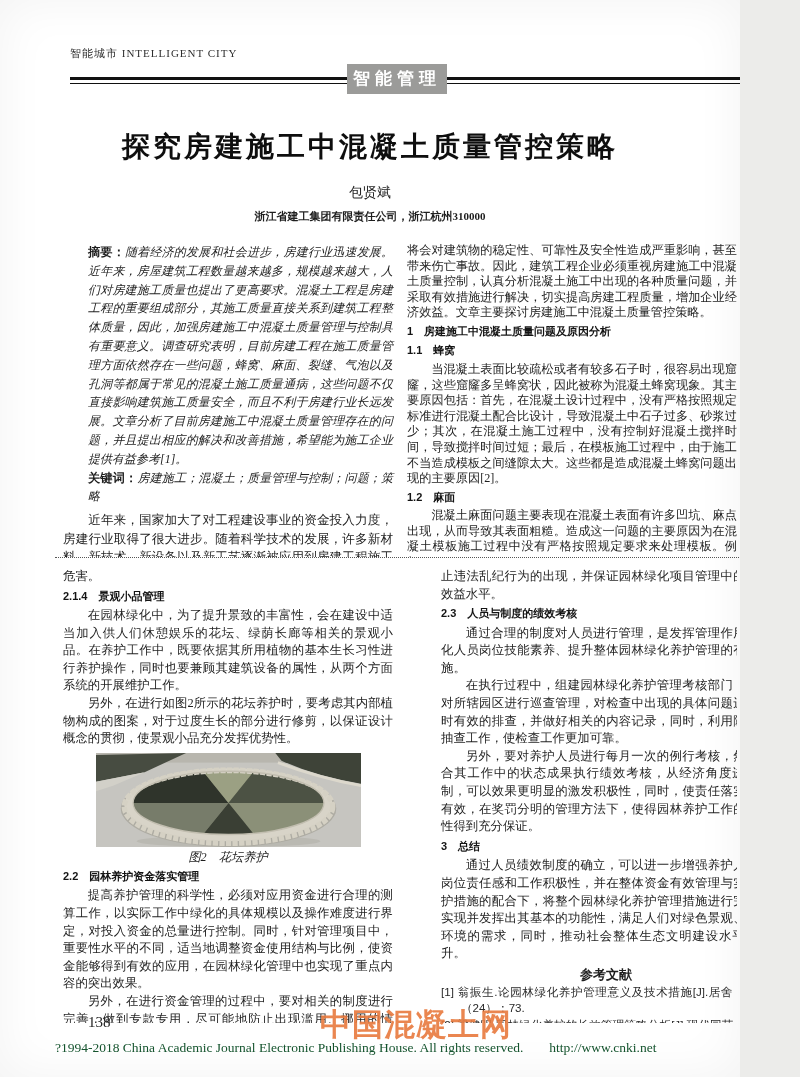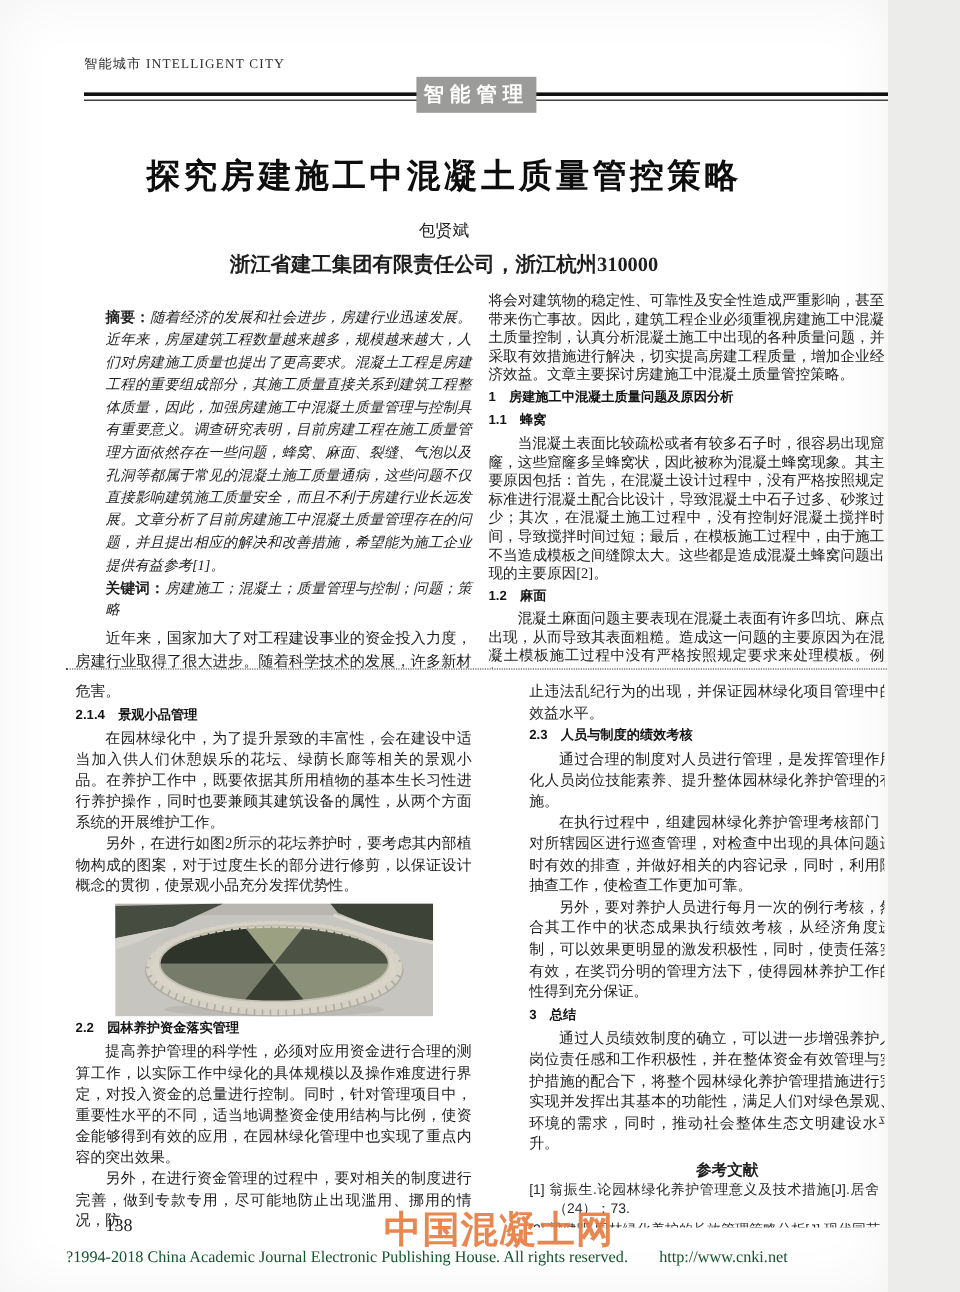--- a/index.html
+++ b/index.html
@@ -19,28 +19,28 @@
     color:#fff;font-family:Liberation Sans, sans-serif;font-weight:bold;font-size:17px;
     letter-spacing:5px;text-align:center;line-height:30px;z-index:2;
   }
   
   .title{
     position:absolute;left:0;top:128px;width:100%;text-align:center;
     font-family:"Liberation Sans","DejaVu Sans",sans-serif;font-weight:bold;
     font-size:28px;letter-spacing:3px;color:#0e0e0e;
   }
   .author{position:absolute;left:0;top:184px;width:100%;text-align:center;font-size:14px;}
-  .affil{position:absolute;left:0;top:209px;width:100%;text-align:center;font-size:17px;font-weight:600;}
+  .affil{position:absolute;left:0;top:209px;width:100%;text-align:center;font-size:11px;font-weight:600;}
   
   .cols{position:absolute;left:63px;width:674px;display:flex;gap:14px;}
   .cols-top{top:243px;height:314px;overflow:hidden;}
   .cols-bottom{top:568px;height:455px;overflow:hidden;gap:48px;}
   .col{width:330px;flex:0 0 330px;}
   p{margin:0;text-align:justify;}
-  .abstract-box{margin-left:25px;font-size:12px;line-height:18.8px;font-style:italic;margin-top:12px;}
+  .abstract-box{margin-left:25px;font-size:12px;line-height:18.8px;font-style:italic;}
   .abstract-box .lbl{font-style:normal;font-weight:bold;font-family:"Liberation Sans",sans-serif;font-size:12.2px;}
   .body-par{font-size:12.6px;line-height:18.4px;text-indent:2em;margin-top:5px;}
   .rt{font-size:12.2px;line-height:15.6px;}
   .rt-par{text-indent:2em;}
   .h-sec{font-family:"Liberation Sans",sans-serif;font-weight:bold;font-size:11px;line-height:17.5px;margin:2px 0;color:#141414;}
   .bt{font-size:12.4px;line-height:17.6px;}
   .bt-par{text-indent:2em;}
   .sep{position:absolute;left:55px;top:557px;width:690px;border-top:1px dotted #555;}
   
   .figure{width:265px;margin:5px auto 2px auto;}
@@ -125,20 +125,21 @@
             <path d="M150,52 L236,150 L64,150 Z" fill="#3a3f34"></path>
             <path d="M150,52 L64,150 L-23,52 Z" fill="#777c6a"></path>
             <path d="M150,52 L-23,52 L64,-46 Z" fill="#2f342b"></path>
             <path d="M150,52 L64,-46 L236,-46 Z" fill="#9ba083"></path>
             <path d="M150,52 L236,-46 L323,52 Z" fill="#4c5244"></path>
           </g>
           <ellipse cx="150" cy="56" rx="118" ry="38" fill="none" stroke="#d5d1c4" stroke-width="6" stroke-dasharray="6 1.5"></ellipse>
           <ellipse cx="150" cy="52" rx="108" ry="33" fill="none" stroke="#c2beb0" stroke-width="1.5"></ellipse>
         </svg>
       </div>
+      <div class="caption">图2　花坛养护</div>
 
       <div class="h-sec">2.2　园林养护资金落实管理</div>
       <p class="bt-par">提高养护管理的科学性，必须对应用资金进行合理的测算工作，以实际工作中绿化的具体规模以及操作难度进行界定，对投入资金的总量进行控制。同时，针对管理项目中，重要性水平的不同，适当地调整资金使用结构与比例，使资金能够得到有效的应用，在园林绿化管理中也实现了重点内容的突出效果。</p>
       <p class="bt-par">另外，在进行资金管理的过程中，要对相关的制度进行完善，做到专款专用，尽可能地防止出现滥用、挪用的情况，防</p>
     </div>
 
     <div class="col">
       <p>止违法乱纪行为的出现，并保证园林绿化项目管理中的经济效益水平。</p>
       <div class="h-sec">2.3　人员与制度的绩效考核</div>
       <p class="bt-par">通过合理的制度对人员进行管理，是发挥管理作用、优化人员岗位技能素养、提升整体园林绿化养护管理的有效措施。</p>

